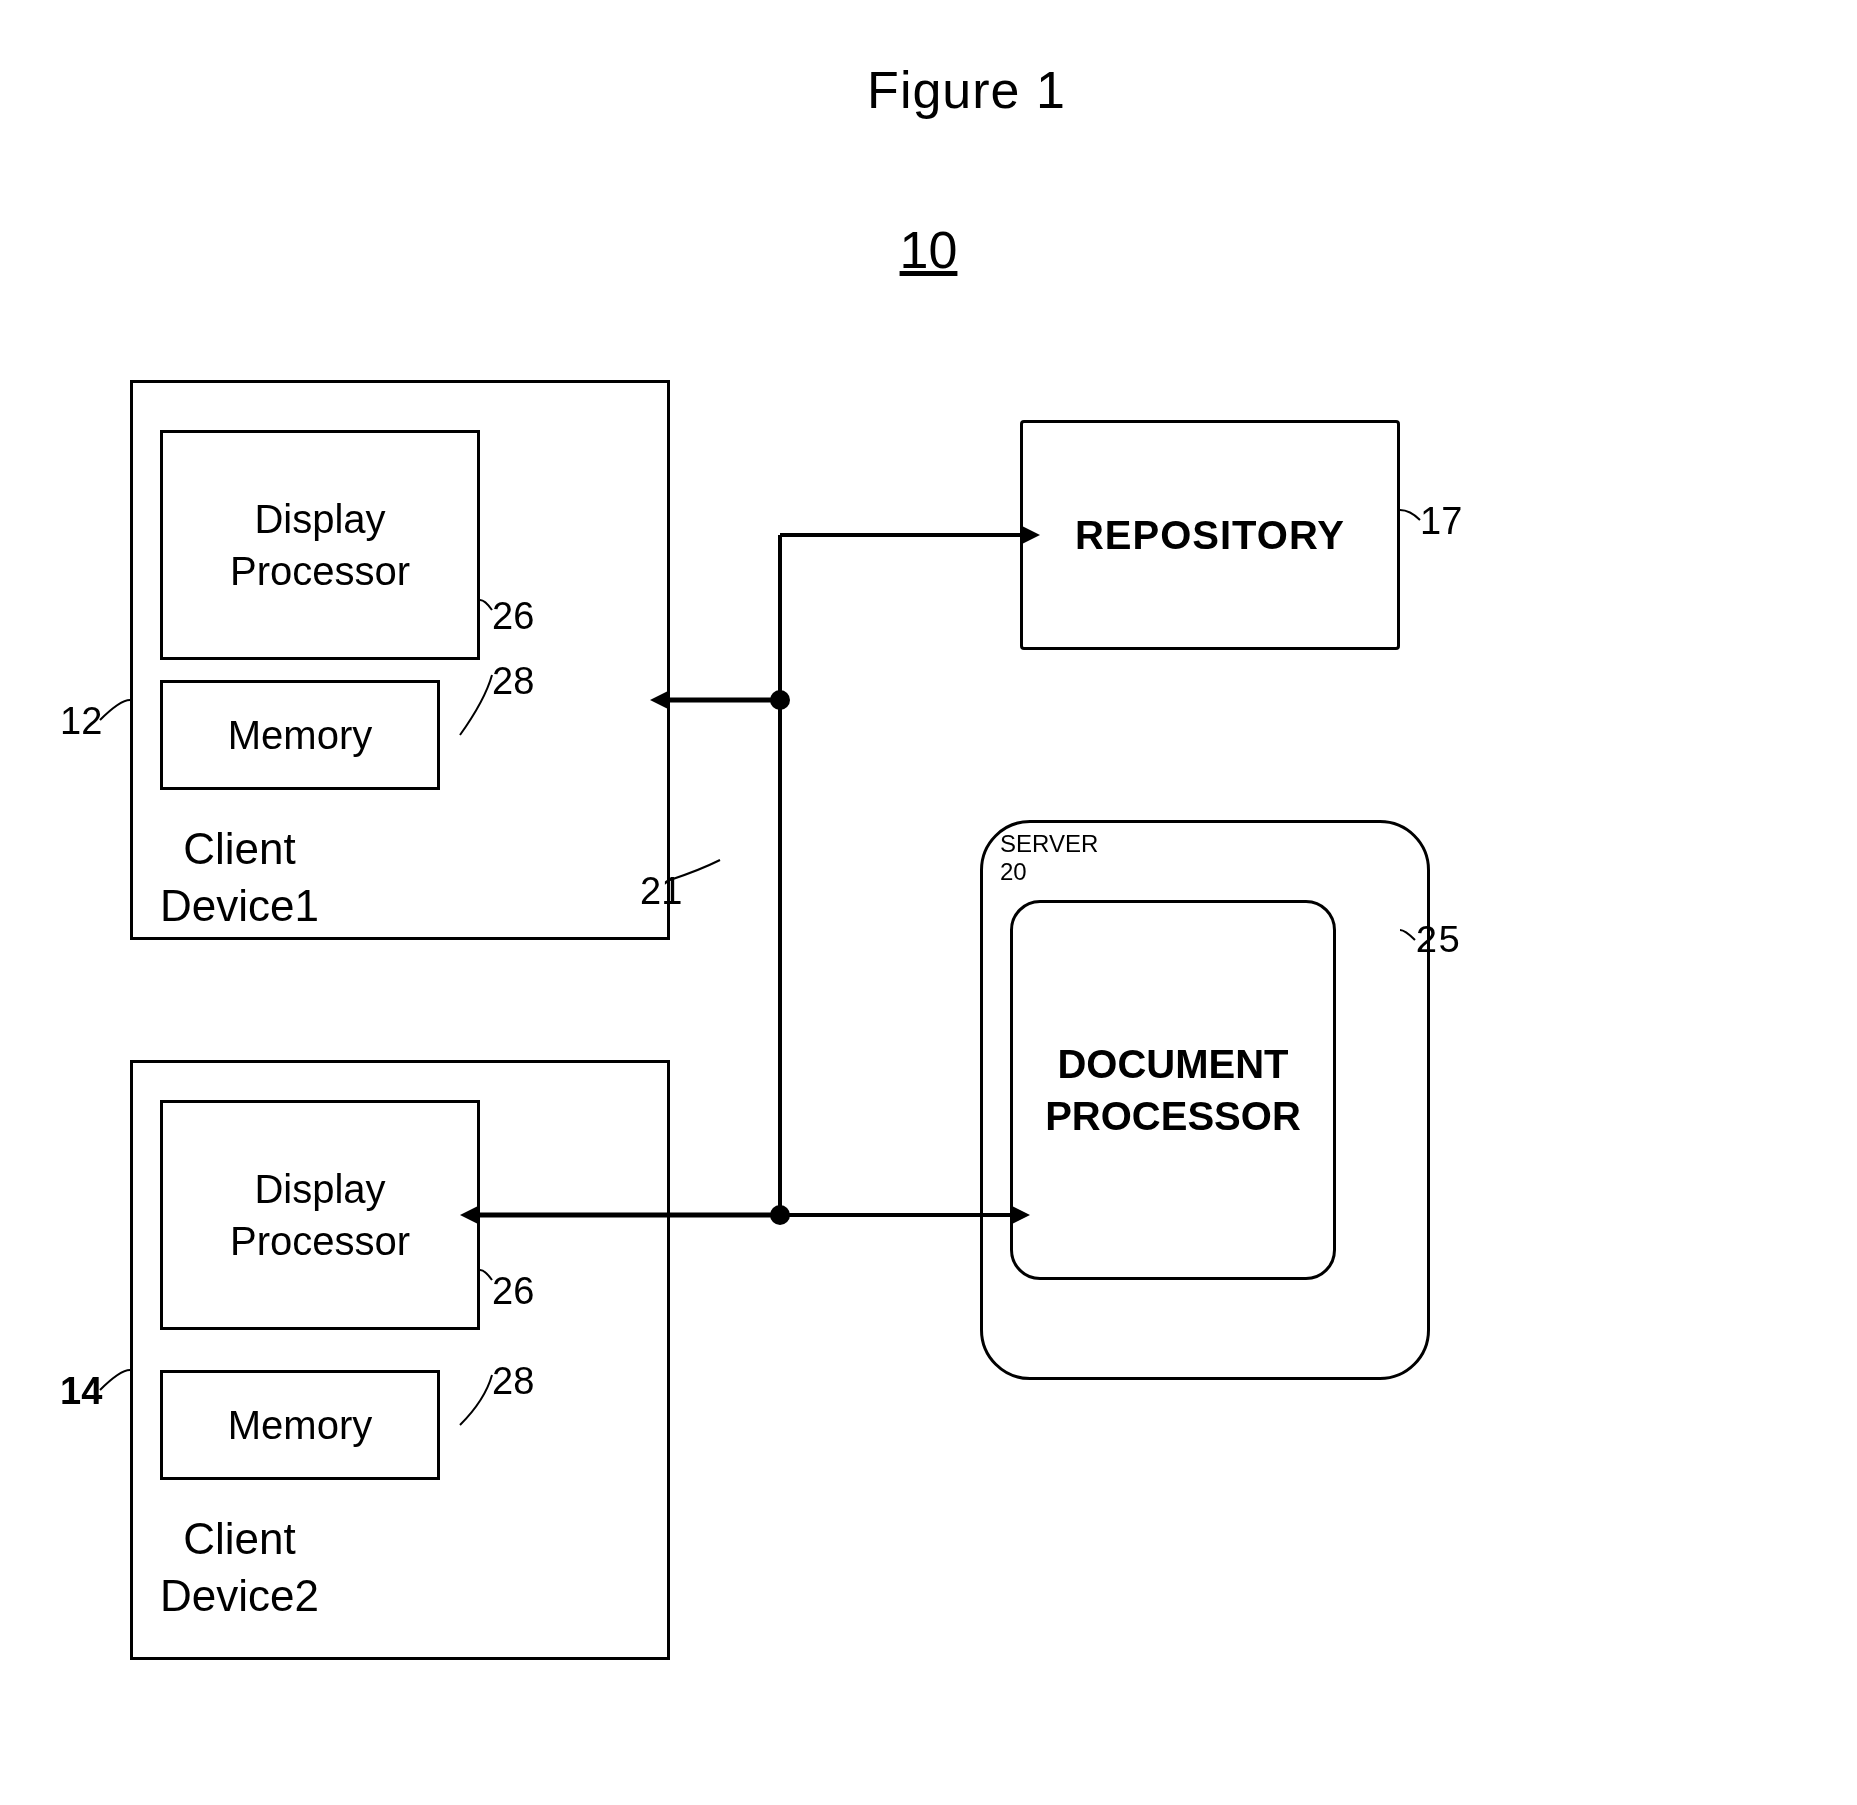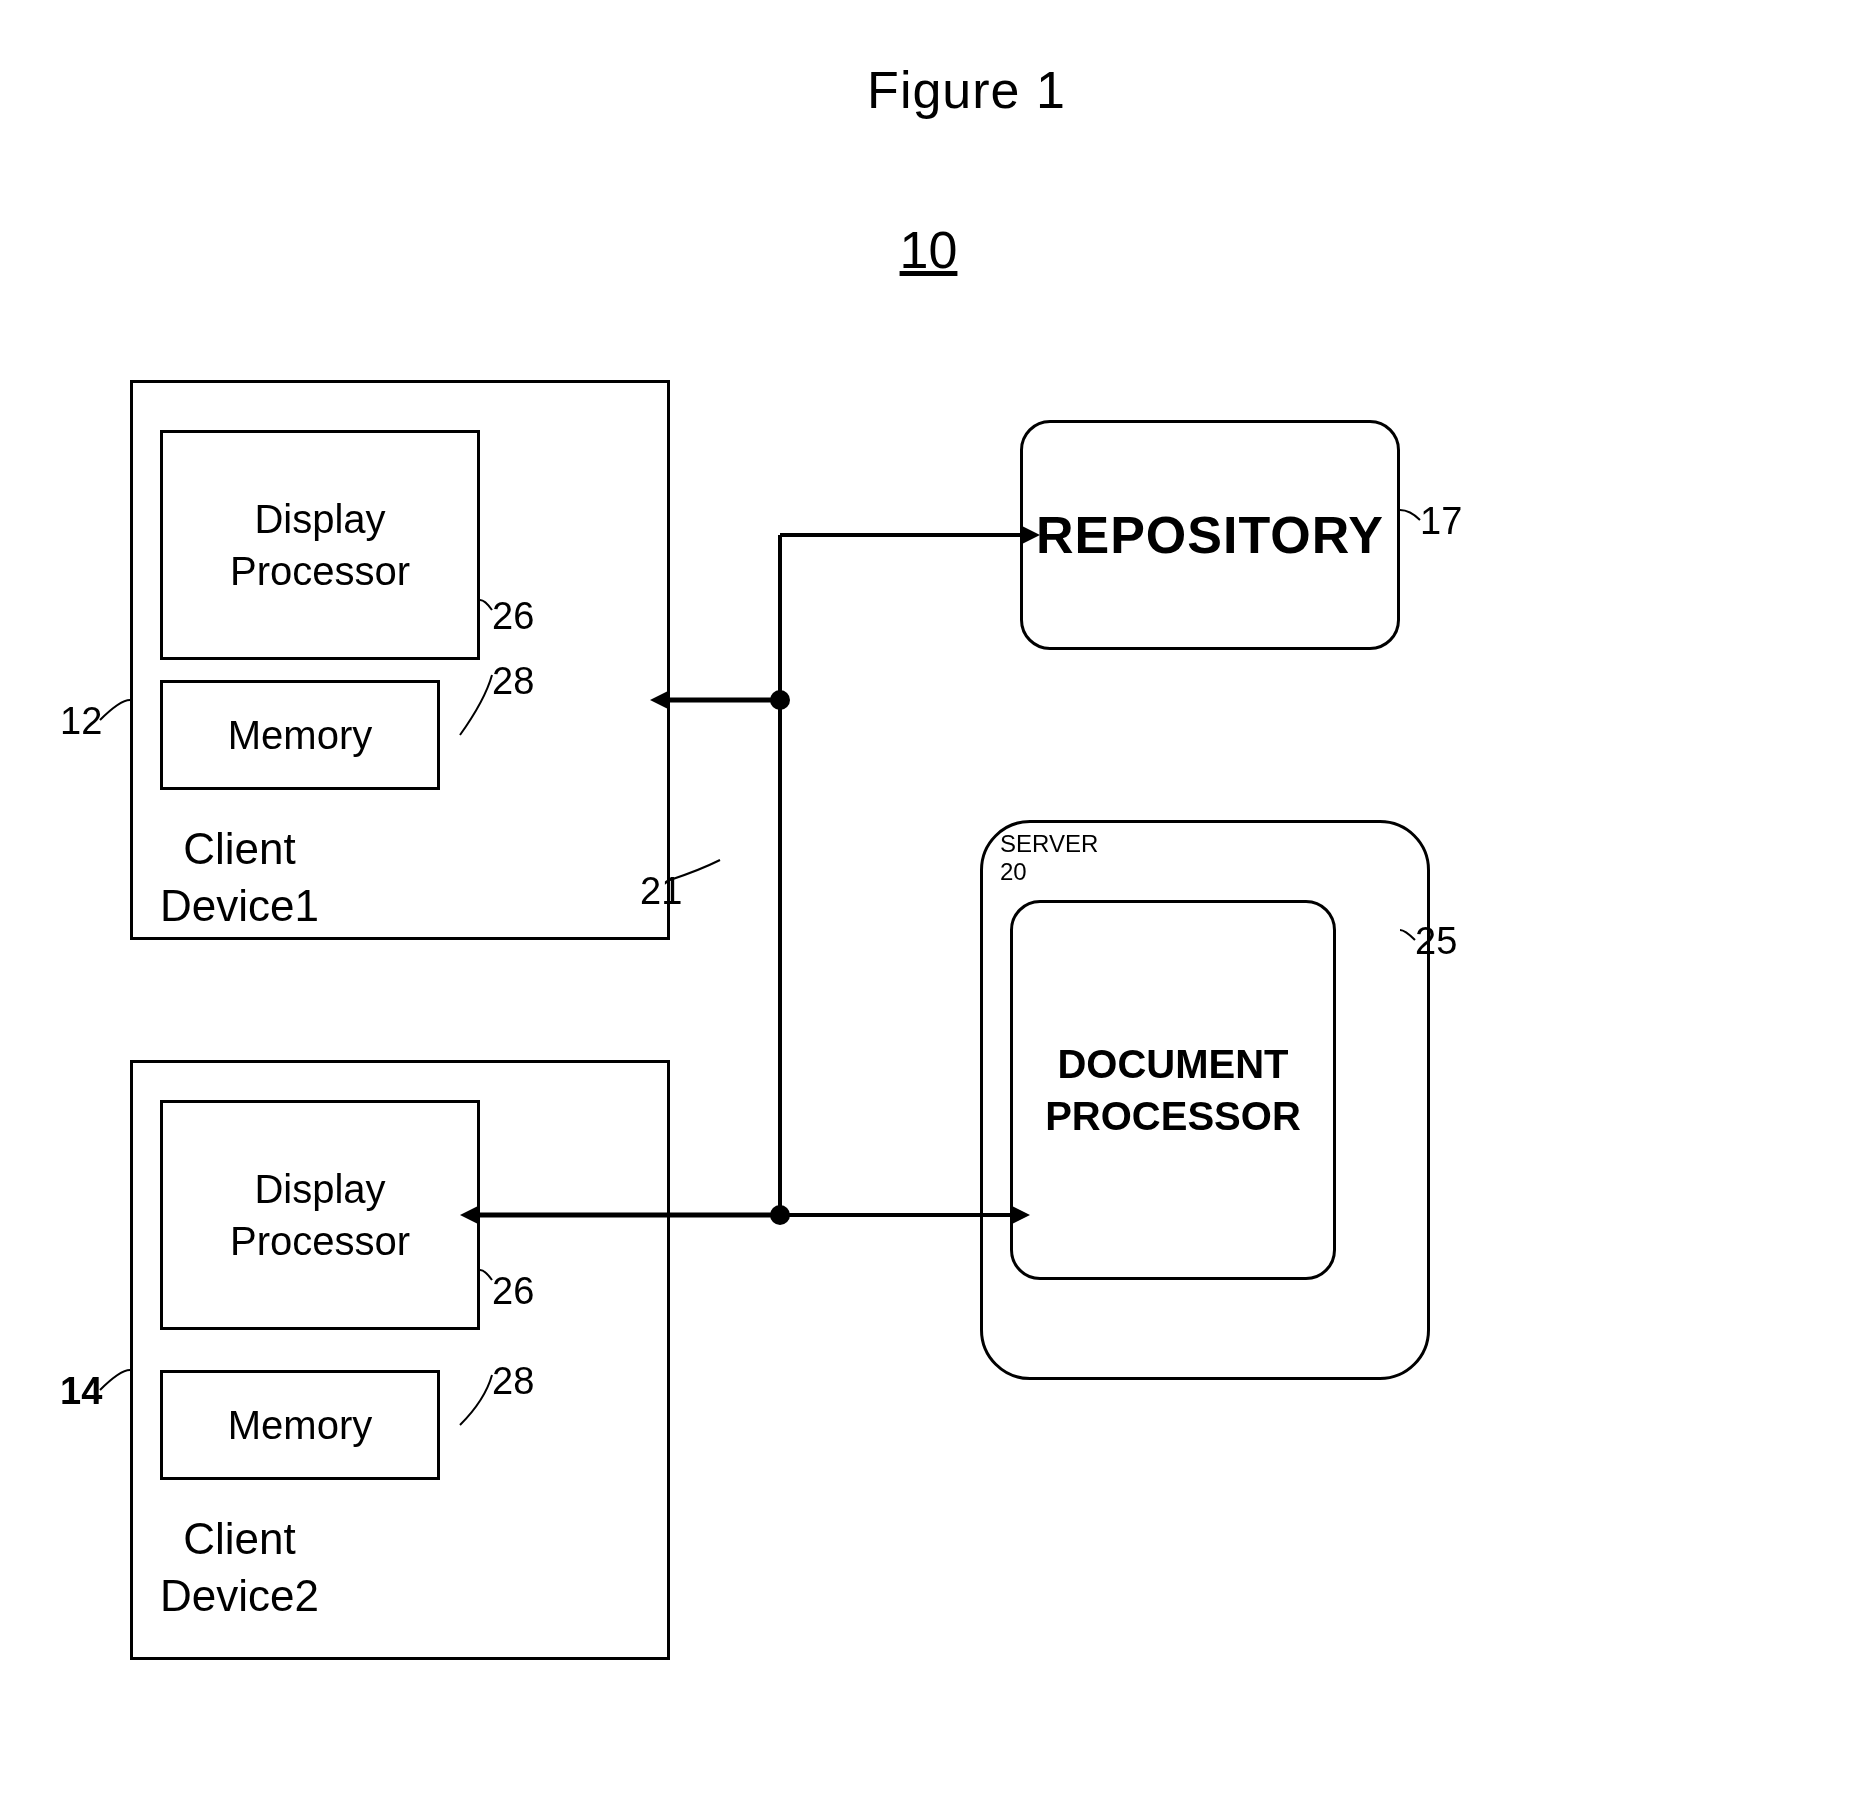--- a/index.html
+++ b/index.html
@@ -131,25 +131,25 @@
     }
 
     
     .repository-box {
       position: absolute;
       top: 420px;
       left: 1020px;
       width: 380px;
       height: 230px;
       border: 3px solid #000;
-      border-radius: 30px;
-      display: flex;
-      align-items: center;
-      justify-content: center;
-      font-size: 52px;
+      border-radius: 4px;
+      display: flex;
+      align-items: center;
+      justify-content: center;
+      font-size: 40px;
       letter-spacing: 1px;
       font-weight: bold;
     }
 
     
     .server-outer {
       position: absolute;
       top: 820px;
       left: 980px;
       width: 450px;
@@ -229,21 +229,21 @@
 <div class="repository-box">REPOSITORY</div>
 
 <div class="label" style="top: 500px; left: 1420px;">17</div>
 
 <div class="server-outer"></div>
 
 <div class="label" style="top: 830px; left: 1000px; font-size: 24px;">SERVER<br>20</div>
 
 <div class="document-processor-box">DOCUMENT<br>PROCESSOR</div>
 
-<div class="label" style="top: 920px; left: 1415px;">25</div>
+<div class="label" style="top: 920px; left: 1415px; font-family: Liberation Mono, monospace;">25</div>
 
 <div class="label" style="top: 870px; left: 640px;">21</div>
 
 <svg class="arrows-svg">
 
   <line x1="780" y1="535" x2="780" y2="1215" stroke="#000" stroke-width="4"></line>
 
   <line x1="780" y1="535" x2="1020" y2="535" stroke="#000" stroke-width="4"></line>
 
   <polygon points="1020,525 1040,535 1020,545" fill="#000"></polygon>

